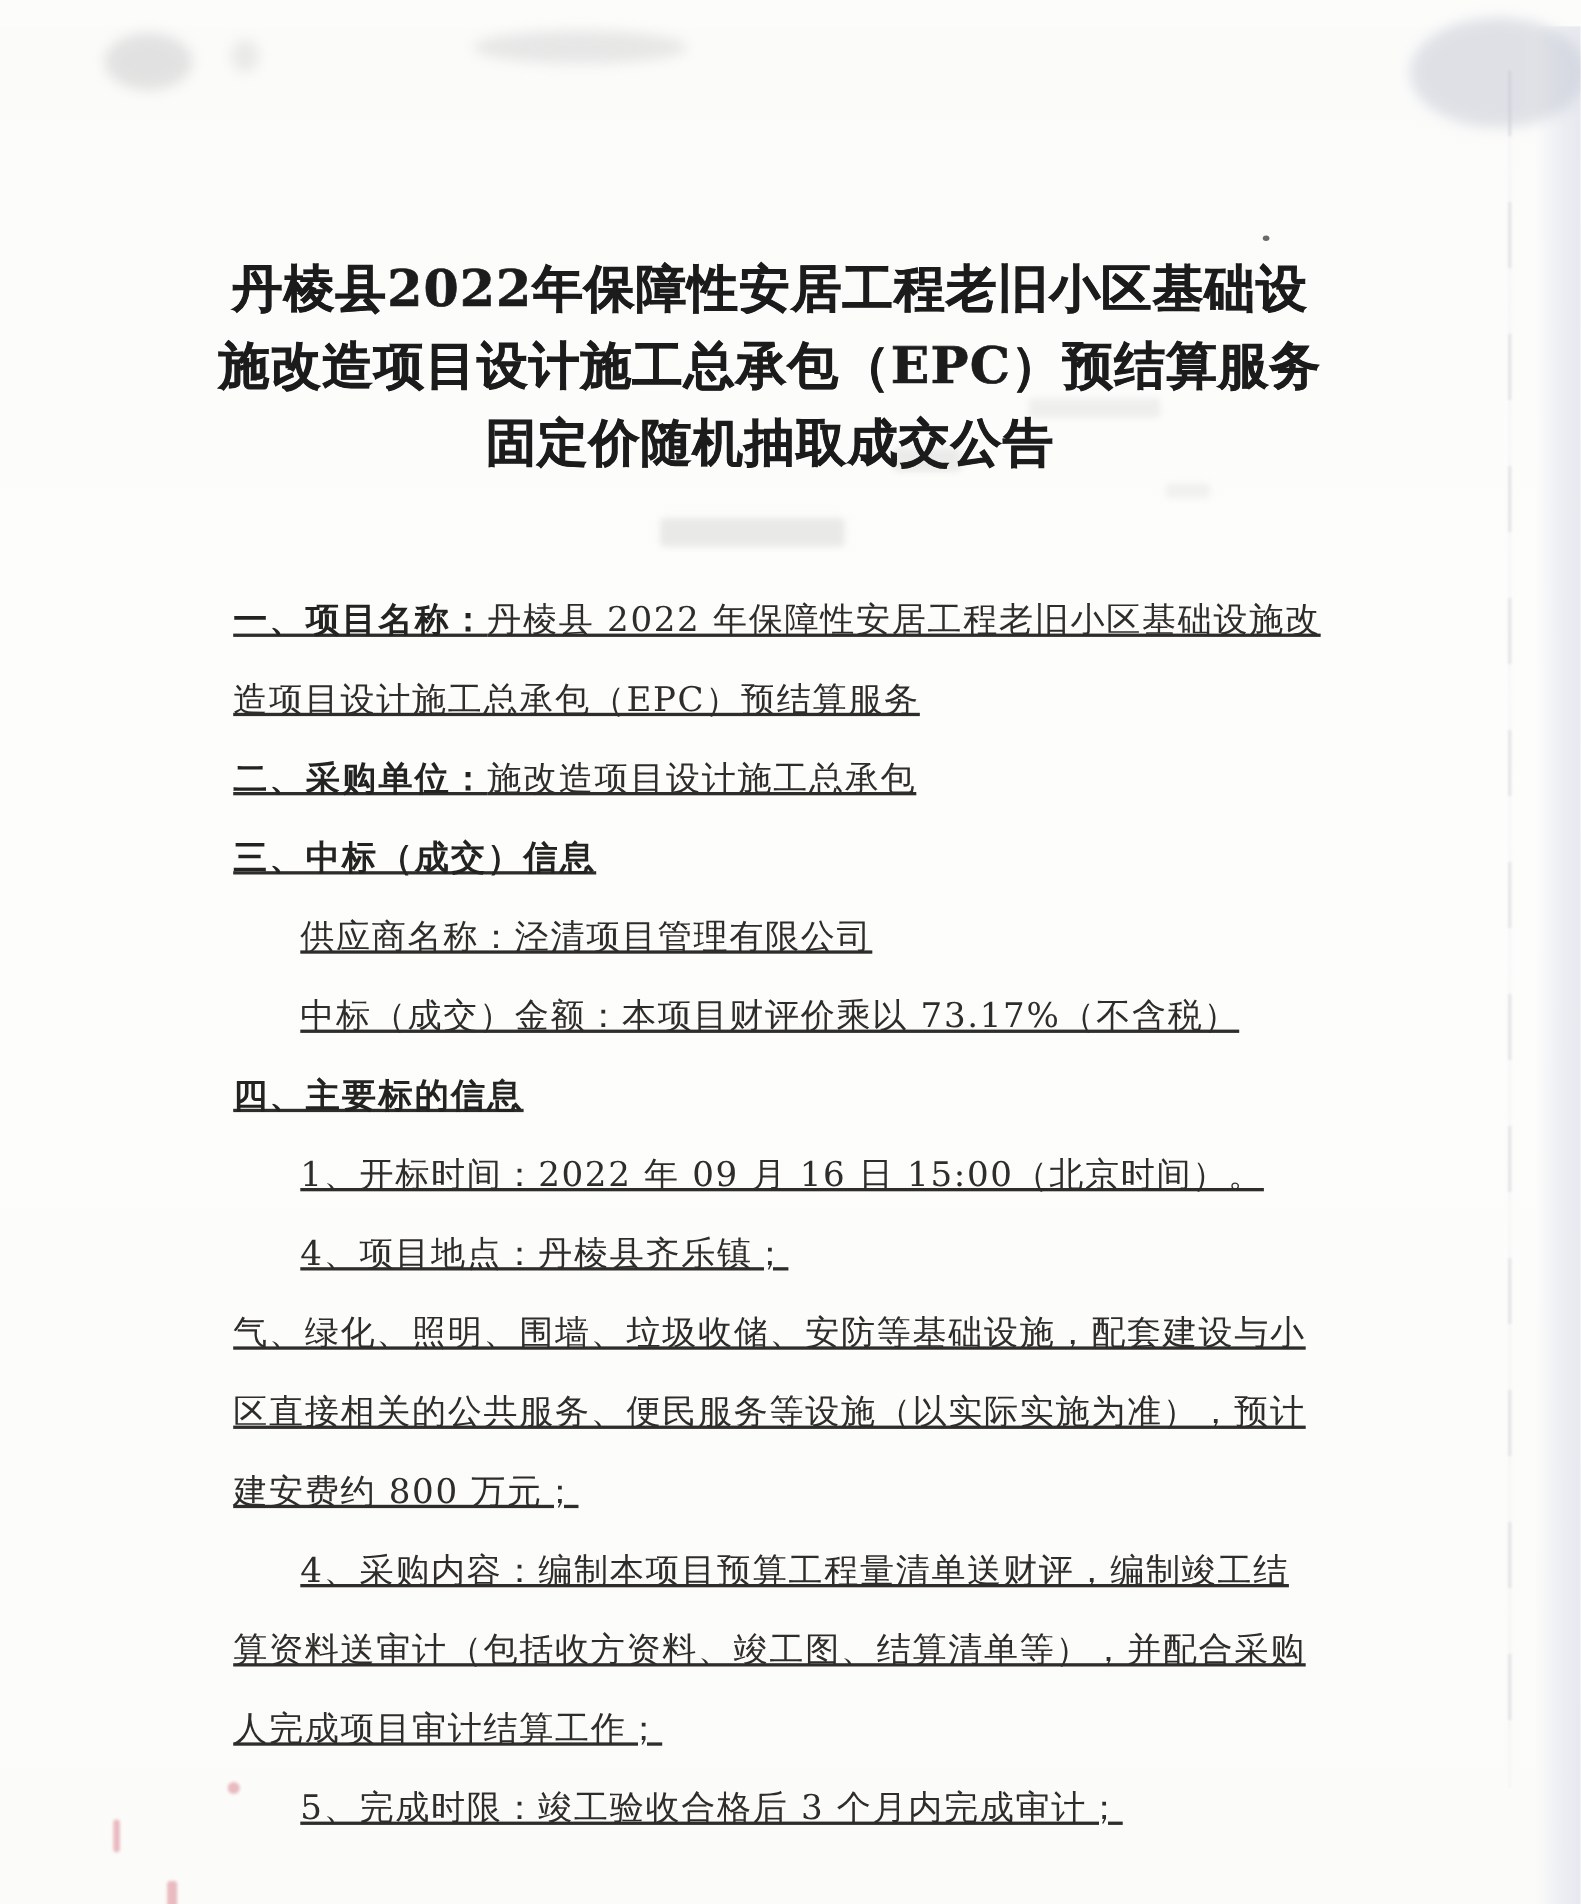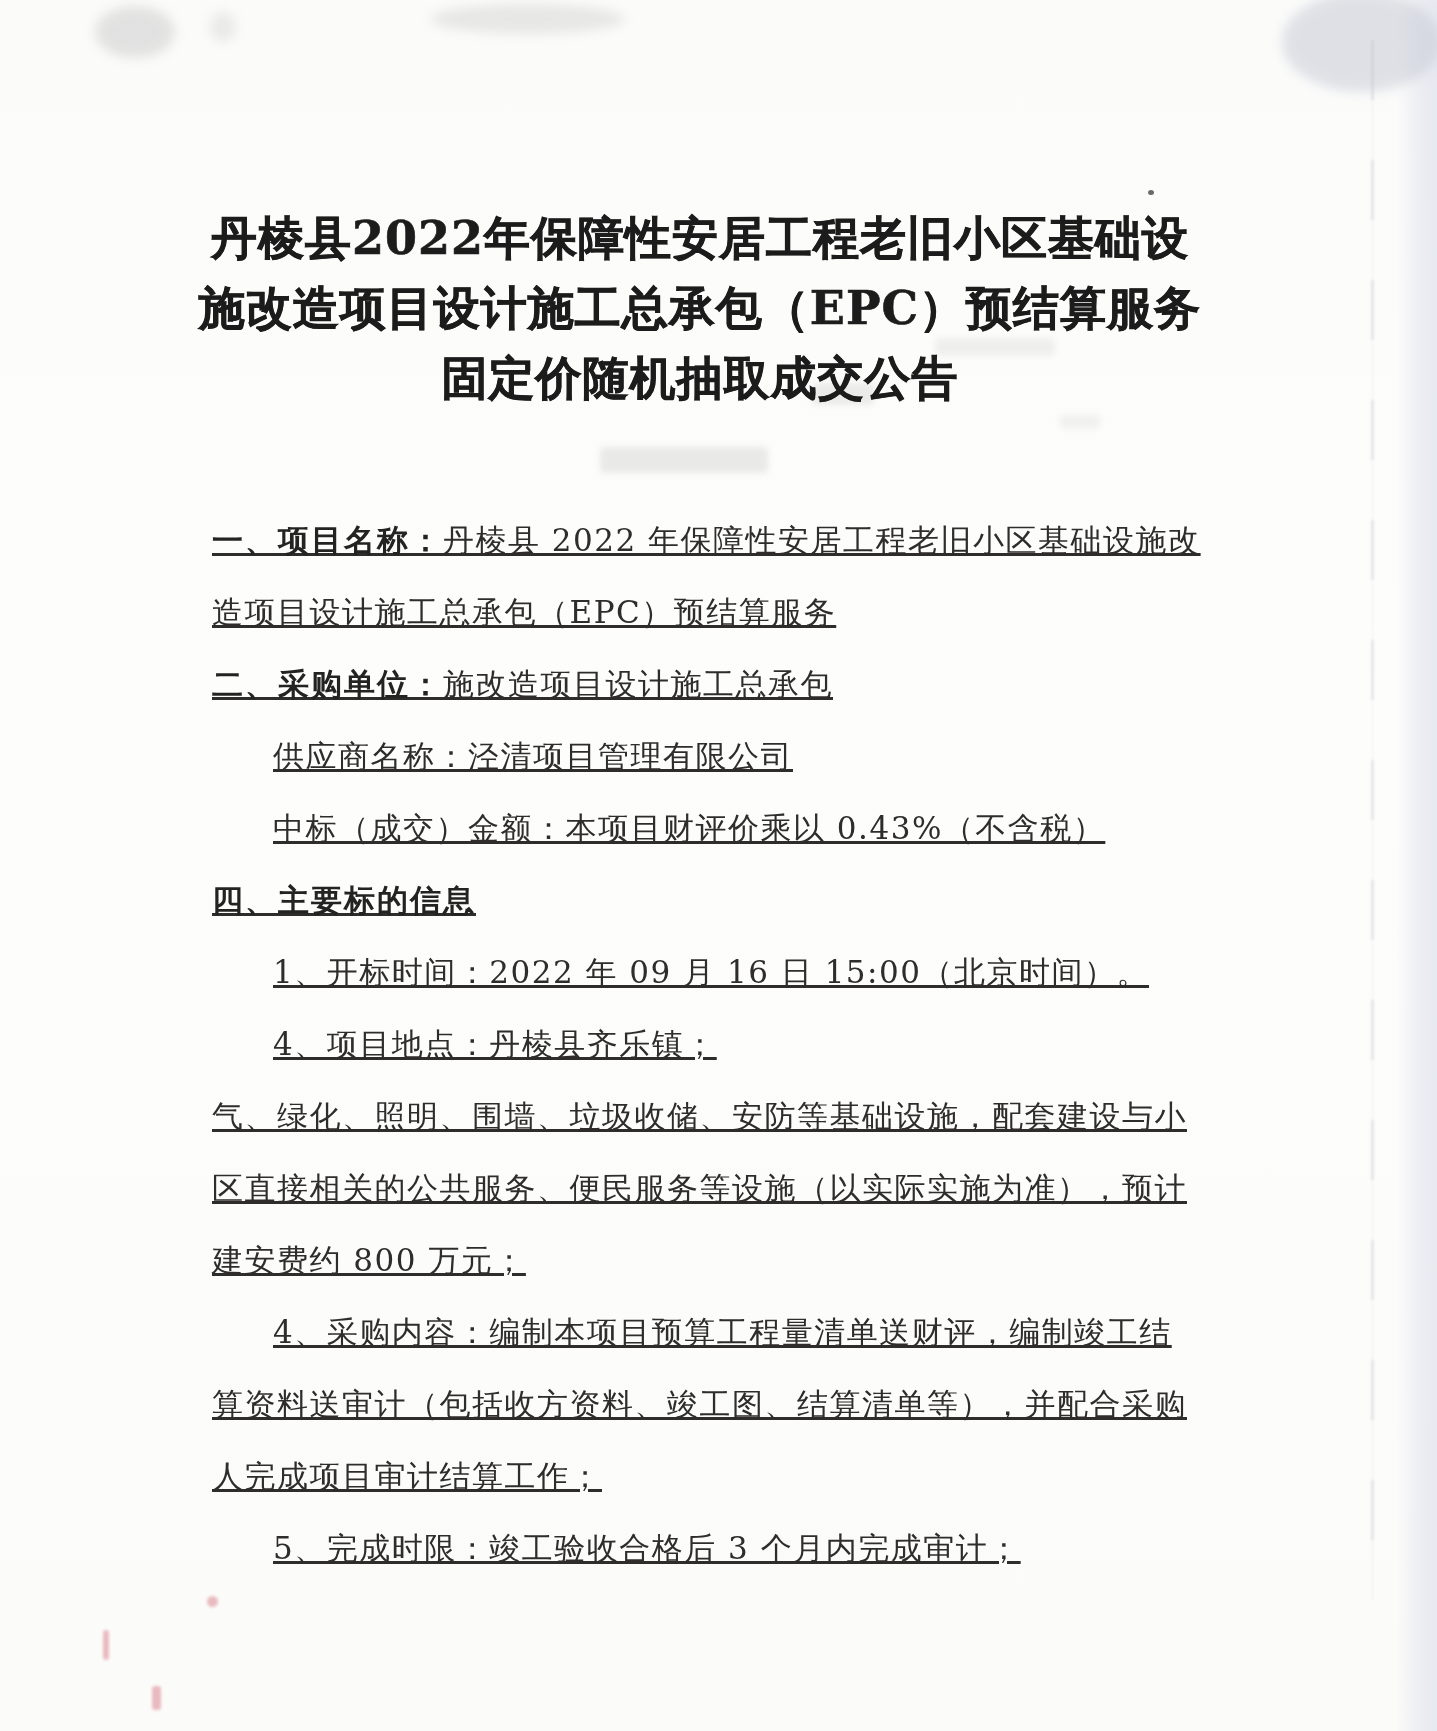--- a/index.html
+++ b/index.html
@@ -15,20 +15,21 @@
   body{
     background:var(--paper);
     font-family:"DejaVu Serif","Liberation Serif",serif;
     overflow:hidden;
     position:relative;
   }
   .page{
     position:absolute;
     inset:0;
     background:linear-gradient(180deg,#fbfbfa 0%,#fdfdfc 40%,#fbfbf9 100%);
+    margin-top:24px;
   }
   
   .artifact{position:absolute;pointer-events:none;}
   .band-right{
     right:0;top:0;width:41px;height:100%;
     background:linear-gradient(90deg,rgba(233,235,241,0) 0%,var(--scan-band) 60%,#e3e6ee 100%);
     opacity:.85;
   }
   .wavy-line{
     left:1371px;top:40px;width:3px;height:1560px;
@@ -103,22 +104,23 @@
   <div class="title">
     <div>丹棱县2022年保障性安居工程老旧小区基础设</div>
     <div>施改造项目设计施工总承包（EPC）预结算服务</div>
     <div>固定价随机抽取成交公告</div>
   </div>
 
   <div class="doc-body">
     <div class="line"><span class="lbl">一、项目名称：</span><span>丹棱县 2022 年保障性安居工程老旧小区基础设施改</span></div>
     <div class="line"><span>造项目设计施工总承包（EPC）预结算服务</span></div>
     <div class="line"><span class="lbl">二、采购单位：</span><span>施改造项目设计施工总承包</span></div>
+    <div class="line"><span class="lbl">三、中标（成交）信息</span></div>
     <div class="line ind"><span>供应商名称：泾清项目管理有限公司</span></div>
-    <div class="line ind"><span>中标（成交）金额：本项目财评价乘以 0.43%（不含税）</span></div>
+    <div class="line ind"><span>中标（成交）金额：本项目财评价乘以 73.17%（不含税）</span></div>
     <div class="line"><span class="lbl">四、主要标的信息</span></div>
     <div class="line ind"><span>1、开标时间：2022 年 09 月 16 日 15:00（北京时间）。</span></div>
     <div class="line ind"><span>4、项目地点：丹棱县齐乐镇；</span></div>
     <div class="line"><span>气、绿化、照明、围墙、垃圾收储、安防等基础设施，配套建设与小</span></div>
     <div class="line"><span>区直接相关的公共服务、便民服务等设施（以实际实施为准），预计</span></div>
     <div class="line"><span>建安费约 800 万元；</span></div>
     <div class="line ind"><span>4、采购内容：编制本项目预算工程量清单送财评，编制竣工结</span></div>
     <div class="line"><span>算资料送审计（包括收方资料、竣工图、结算清单等），并配合采购</span></div>
     <div class="line"><span>人完成项目审计结算工作；</span></div>
     <div class="line ind"><span>5、完成时限：竣工验收合格后 3 个月内完成审计；</span></div>

